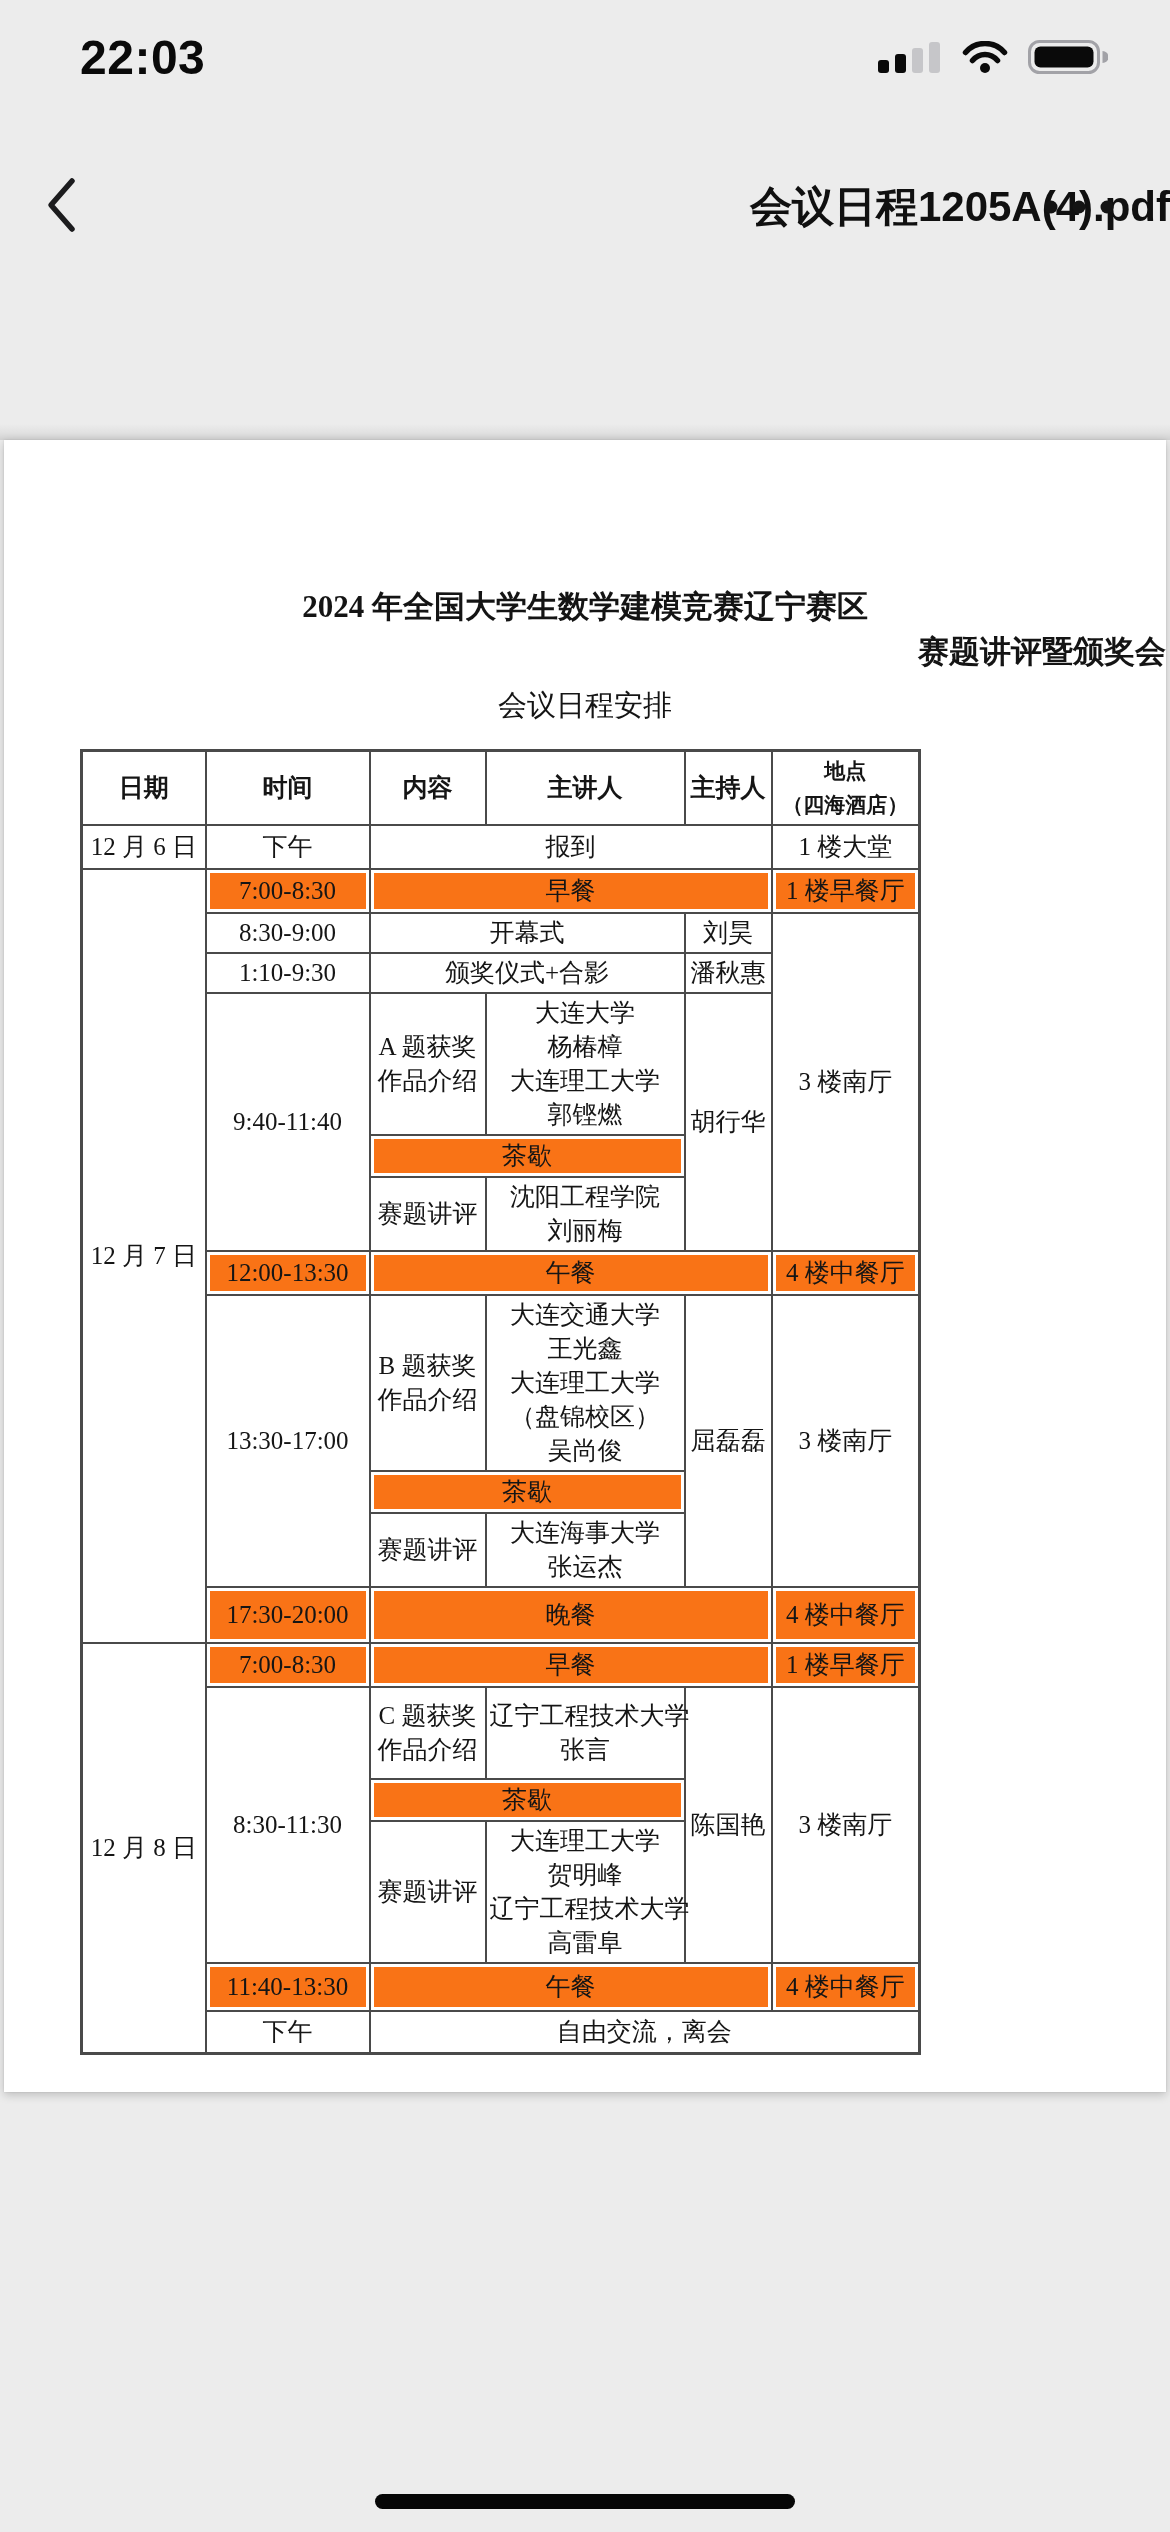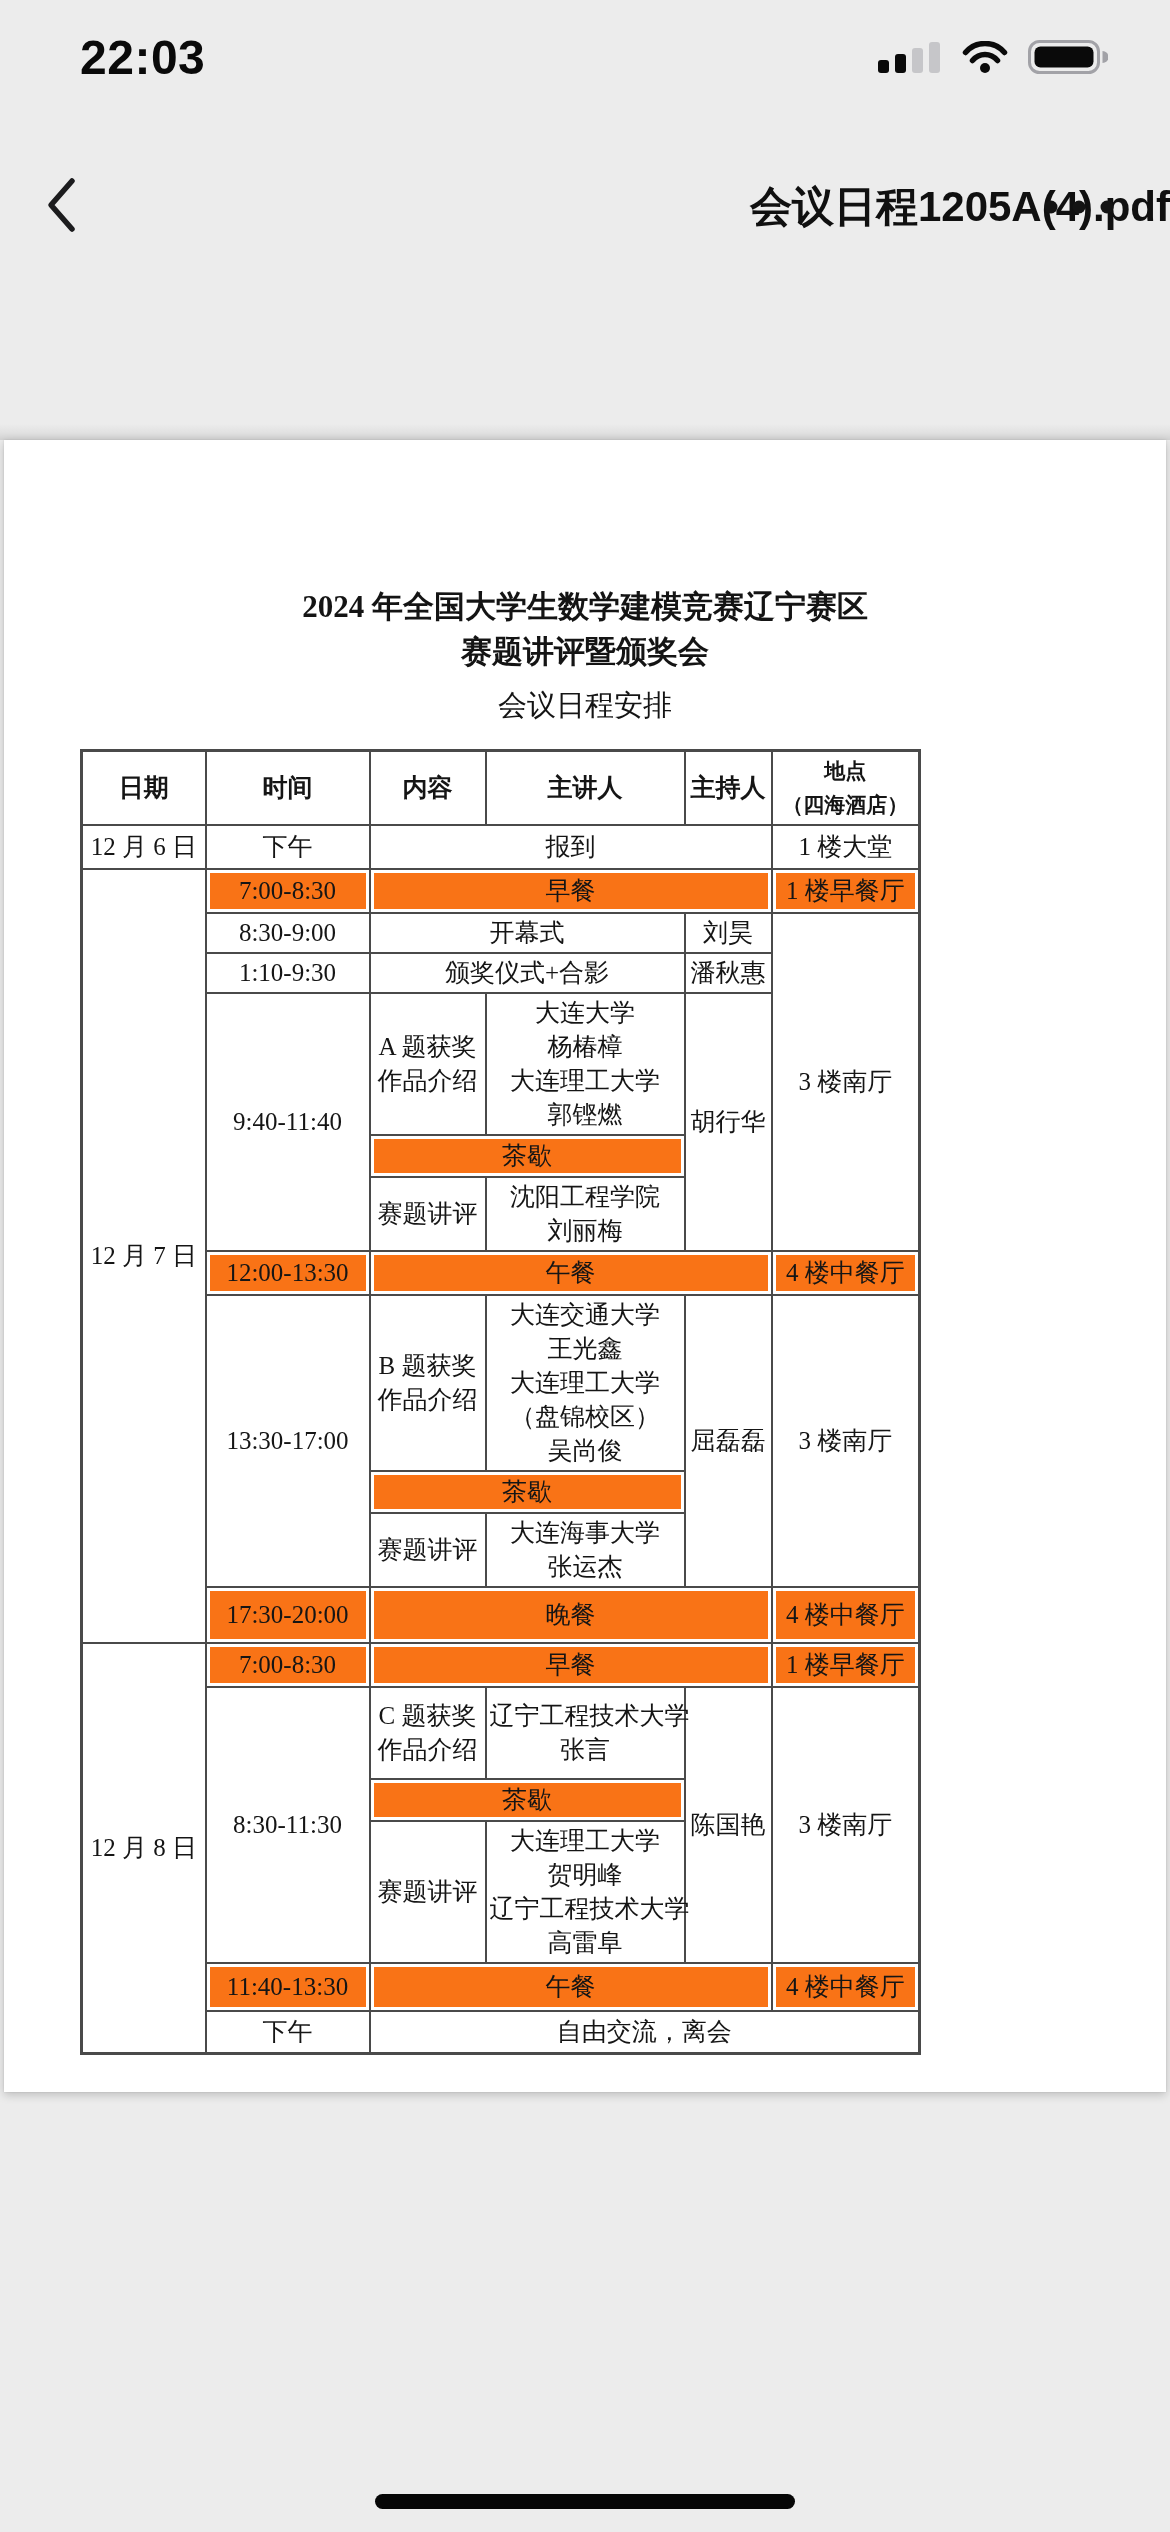--- a/index.html
+++ b/index.html
@@ -31,21 +31,21 @@
   }
 
   
   .pdf-page{
     position:absolute;left:4px;top:440px;width:1162px;height:1652px;
     background:#ffffff;
     box-shadow:0 3px 9px rgba(0,0,0,.20), 0 0 2px rgba(0,0,0,.10);
     font-family:"Liberation Serif","DejaVu Serif",serif;color:#141414;
   }
   .doc-title1{margin:150px 0 0;text-align:center;font-size:31px;line-height:33px;font-weight:bold;}
-  .doc-title2{margin:12px 0 0;text-align:center;font-size:31px;line-height:33px;font-weight:bold;}
+  .doc-title2{margin:12px 0 0;text-align:right;font-size:31px;line-height:33px;font-weight:bold;}
   .doc-subtitle{margin:22px 0 0;text-align:center;font-size:29px;line-height:31px;font-weight:normal;}
 
   
   table.schedule{
     border-collapse:collapse;table-layout:fixed;width:838px;
     margin:28px 0 0 76px;
     font-size:25px;color:#151515;border:3px solid #4a4a4a;
   }
   .schedule td,.schedule th{
     border:2px solid #4a4a4a;text-align:center;vertical-align:middle;

